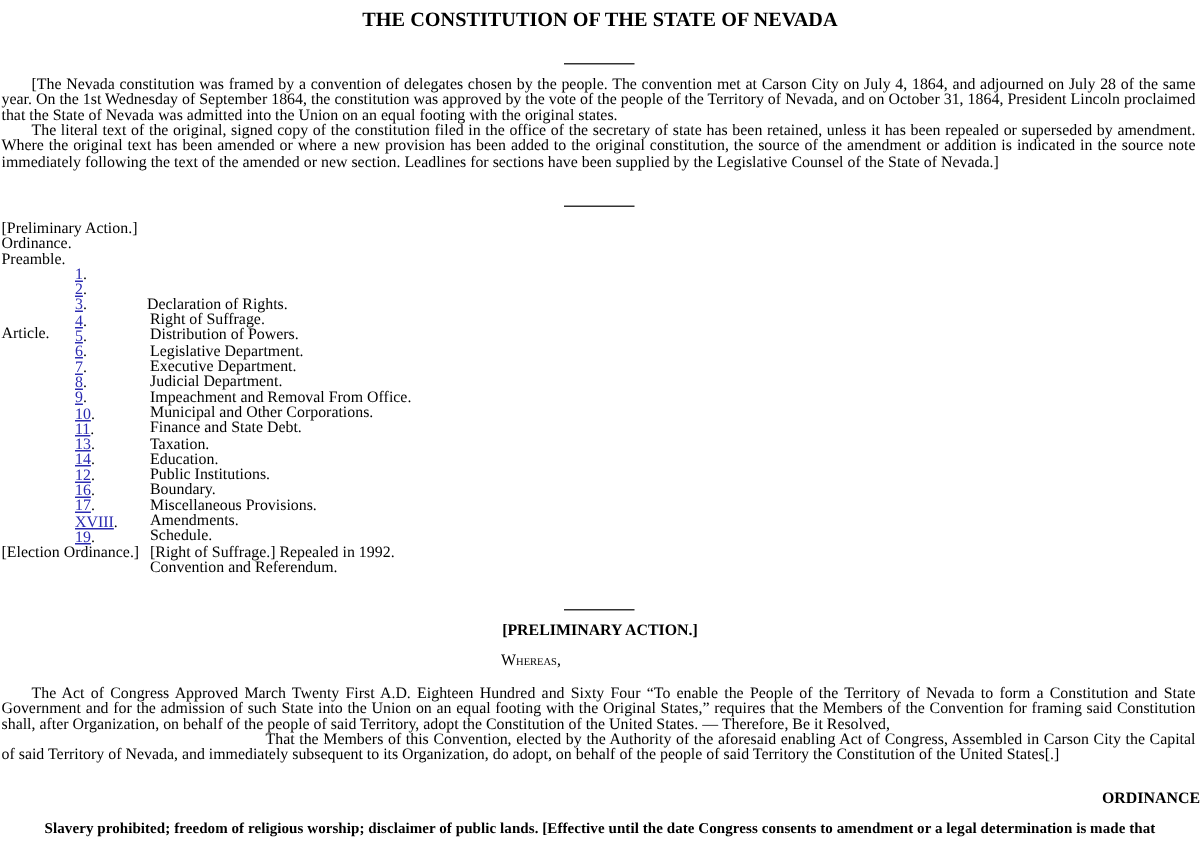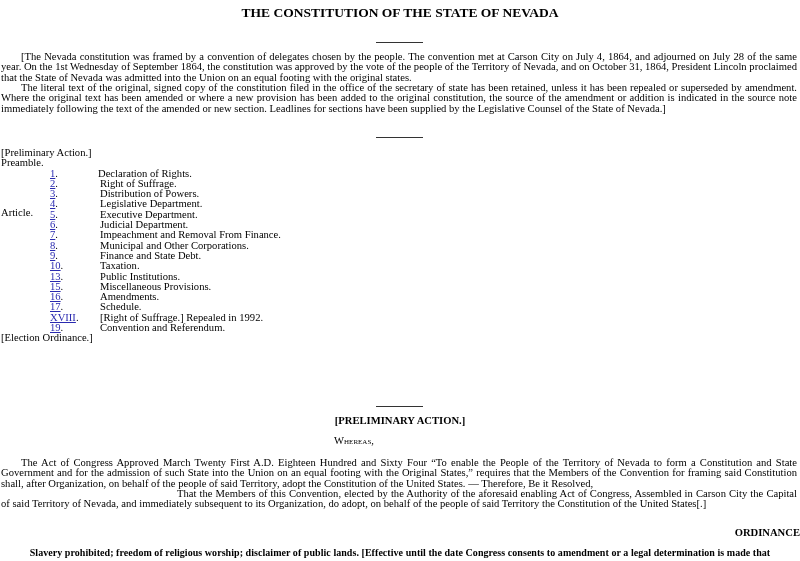--- a/index.html
+++ b/index.html
@@ -22,21 +22,21 @@
       position: absolute; left: 1px; width: 796px; text-align: justify;
       margin: 0;
     }
     .para .indent { display: inline-block; width: 20px; }
     .toc { position: absolute; left: 1px; top: 148px; width: 400px; }
     .toc-line { height: 10.3px; white-space: nowrap; position: relative; }
     .toc-row { height: 10.3px; position: relative; white-space: nowrap; }
     .toc-row .lbl { position: absolute; left: 0; margin-top: 39px; }
     .toc-row .num { position: absolute; left: 49px; }
     .toc-row .num a { color: #1a0dab; color: #2a2ab0; text-decoration: underline; }
-    .toc-row .ttl { position: absolute; left: 99px; }
+    .toc-row .ttl { position: absolute; left: 99px; margin-top: 20px; }
     .toc-row.first .ttl { left: 97px; }
     .center-head {
       position: absolute; left: 0; width: 800px; text-align: center;
       font-weight: bold; font-size: 10.6px;
     }
     .smallcaps {
       position: absolute; left: 0; width: 708px; text-align: center;
       font-variant: small-caps; font-size: 10.6px;
     }
     .bold-para {
@@ -53,20 +53,21 @@
 <div class="rule" style="top:42px;"></div>
 
 <p class="para" style="top:52px;"><span class="indent"></span><span>[The Nevada constitution was framed by a convention of delegates chosen by the people. The convention met at Carson City on July 4, 1864, and adjourned on July 28 of the same year. On the 1st Wednesday of September 1864, the constitution was approved by the vote of the people of the Territory of Nevada, and on October 31, 1864, President Lincoln proclaimed that the State of Nevada was admitted into the Union on an equal footing with the original states.</span></p>
 
 <p class="para" style="top:83px;"><span class="indent"></span><span>The literal text of the original, signed copy of the constitution filed in the office of the secretary of state has been retained, unless it has been repealed or superseded by amendment. Where the original text has been amended or where a new provision has been added to the original constitution, the source of the amendment or addition is indicated in the source note immediately following the text of the amended or new section. Leadlines for sections have been supplied by the Legislative Counsel of the State of Nevada.]</span></p>
 
 <div class="rule" style="top:137px;"></div>
 
 <div class="toc">
   <div class="toc-line">[Preliminary Action.]</div>
+  <div class="toc-line">Ordinance.</div>
   <div class="toc-line">Preamble.</div>
   <div id="articles">
       <div class="toc-row first">
         <span class="lbl">Article.</span>
         <span class="num"><a href="#">1</a><span>.</span></span>
         <span class="ttl">Declaration of Rights.</span>
       </div>
       <div class="toc-row">
         <span class="num"><a href="#">2</a><span>.</span></span>
         <span class="ttl">Right of Suffrage.</span>
@@ -82,40 +83,48 @@
       <div class="toc-row">
         <span class="num"><a href="#">5</a><span>.</span></span>
         <span class="ttl">Executive Department.</span>
       </div>
       <div class="toc-row">
         <span class="num"><a href="#">6</a><span>.</span></span>
         <span class="ttl">Judicial Department.</span>
       </div>
       <div class="toc-row">
         <span class="num"><a href="#">7</a><span>.</span></span>
-        <span class="ttl">Impeachment and Removal From Finance.</span>
+        <span class="ttl">Impeachment and Removal From Office.</span>
       </div>
       <div class="toc-row">
         <span class="num"><a href="#">8</a><span>.</span></span>
         <span class="ttl">Municipal and Other Corporations.</span>
       </div>
       <div class="toc-row">
         <span class="num"><a href="#">9</a><span>.</span></span>
         <span class="ttl">Finance and State Debt.</span>
       </div>
       <div class="toc-row">
         <span class="num"><a href="#">10</a><span>.</span></span>
         <span class="ttl">Taxation.</span>
       </div>
       <div class="toc-row">
+        <span class="num"><a href="#">11</a><span>.</span></span>
+        <span class="ttl">Education.</span>
+      </div>
+      <div class="toc-row">
         <span class="num"><a href="#">13</a><span>.</span></span>
         <span class="ttl">Public Institutions.</span>
       </div>
       <div class="toc-row">
-        <span class="num"><a href="#">15</a><span>.</span></span>
+        <span class="num"><a href="#">14</a><span>.</span></span>
+        <span class="ttl">Boundary.</span>
+      </div>
+      <div class="toc-row">
+        <span class="num"><a href="#">12</a><span>.</span></span>
         <span class="ttl">Miscellaneous Provisions.</span>
       </div>
       <div class="toc-row">
         <span class="num"><a href="#">16</a><span>.</span></span>
         <span class="ttl">Amendments.</span>
       </div>
       <div class="toc-row">
         <span class="num"><a href="#">17</a><span>.</span></span>
         <span class="ttl">Schedule.</span>
       </div>

